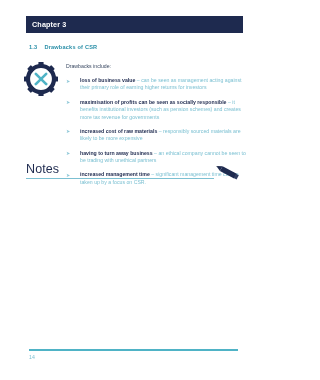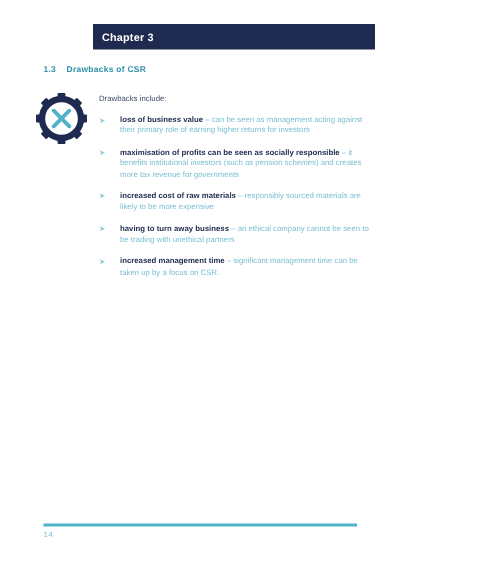--- a/index.html
+++ b/index.html
@@ -20,26 +20,25 @@
     position: absolute;
     inset: 0;
     background: #ffffff;
   }
 
   
   .chapter-bar {
     position: absolute;
     left: 26px;
     top: 16px;
-    width: 188px;
+    width: 217px;
     height: 17px;
     background: #1e2a4f;
     display: flex;
     align-items: center;
-    margin-left: 36px;
   }
   .chapter-bar .chapter-label {
     color: #ffffff;
     font-size: 7.2px;
     font-weight: bold;
     letter-spacing: 0.15px;
     padding-left: 6px;
     line-height: 1;
   }
 
@@ -222,17 +221,32 @@
       </li>
 
       <li class="bullet-item">
         <span class="bullet-marker">➤</span>
         <span class="bullet-term">increased management time</span><span class="bullet-rest"> – </span><span class="bullet-rest">significant management time can be taken up by a focus on CSR.</span>
       </li>
 
     </ul>
   </div>
 
+  <div class="notes-block">
+    <div class="notes-title">Notes</div>
+    <div class="notes-rule"></div>
+    <div class="pencil-icon">
+      <svg viewBox="0 0 34 22" width="34" height="22" aria-hidden="true">
+        <g transform="rotate(28 17 11)">
+          <rect x="9" y="7.5" width="16" height="5.6" fill="#1e2a4f"></rect>
+          <rect x="24.4" y="7.9" width="3.2" height="4.8" fill="#2f3c60"></rect>
+          <polygon points="9,7.5 9,13.1 3.4,10.3" fill="#1e2a4f"></polygon>
+          <polygon points="4.6,9.9 4.6,10.8 3.4,10.3" fill="#3a4straight"></polygon>
+          <polygon points="4.4,9.8 4.4,10.9 3.2,10.35" fill="#cfd6e2"></polygon>
+        </g>
+      </svg>
+    </div>
+  </div>
 
   <div class="footer-rule"></div>
   <div class="page-number">14</div>
 
 </div>
 
 </body></html>

